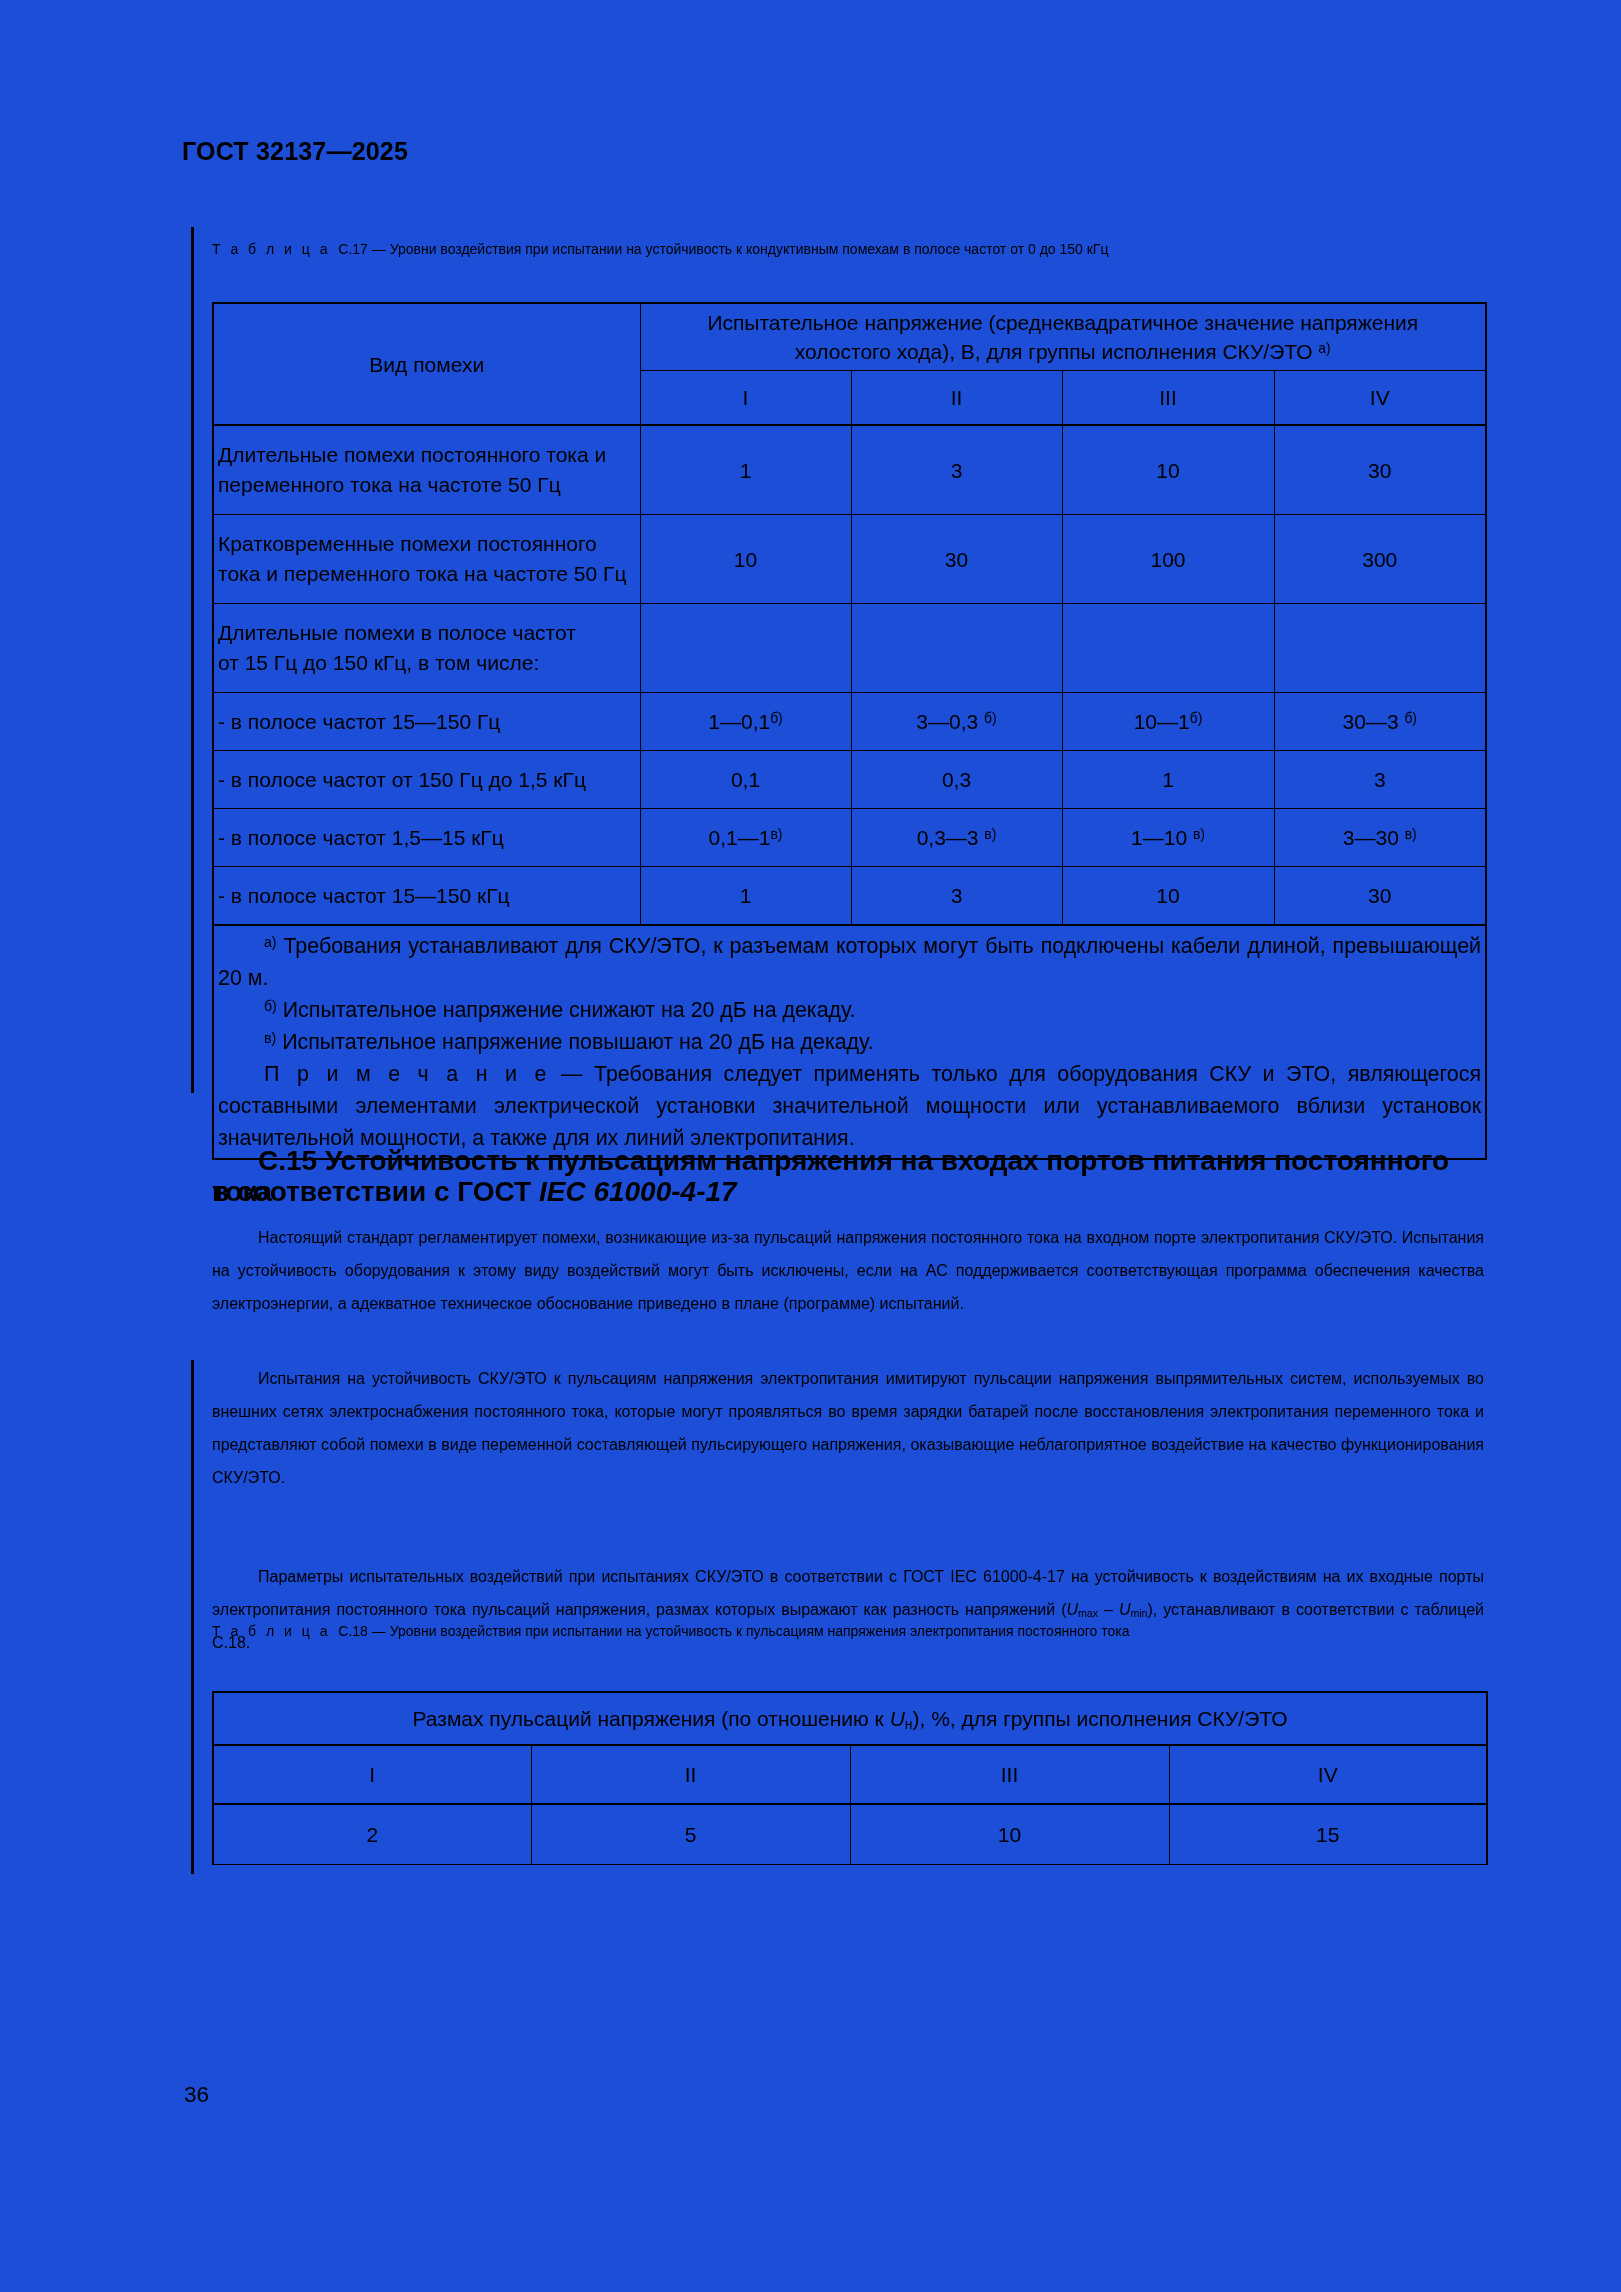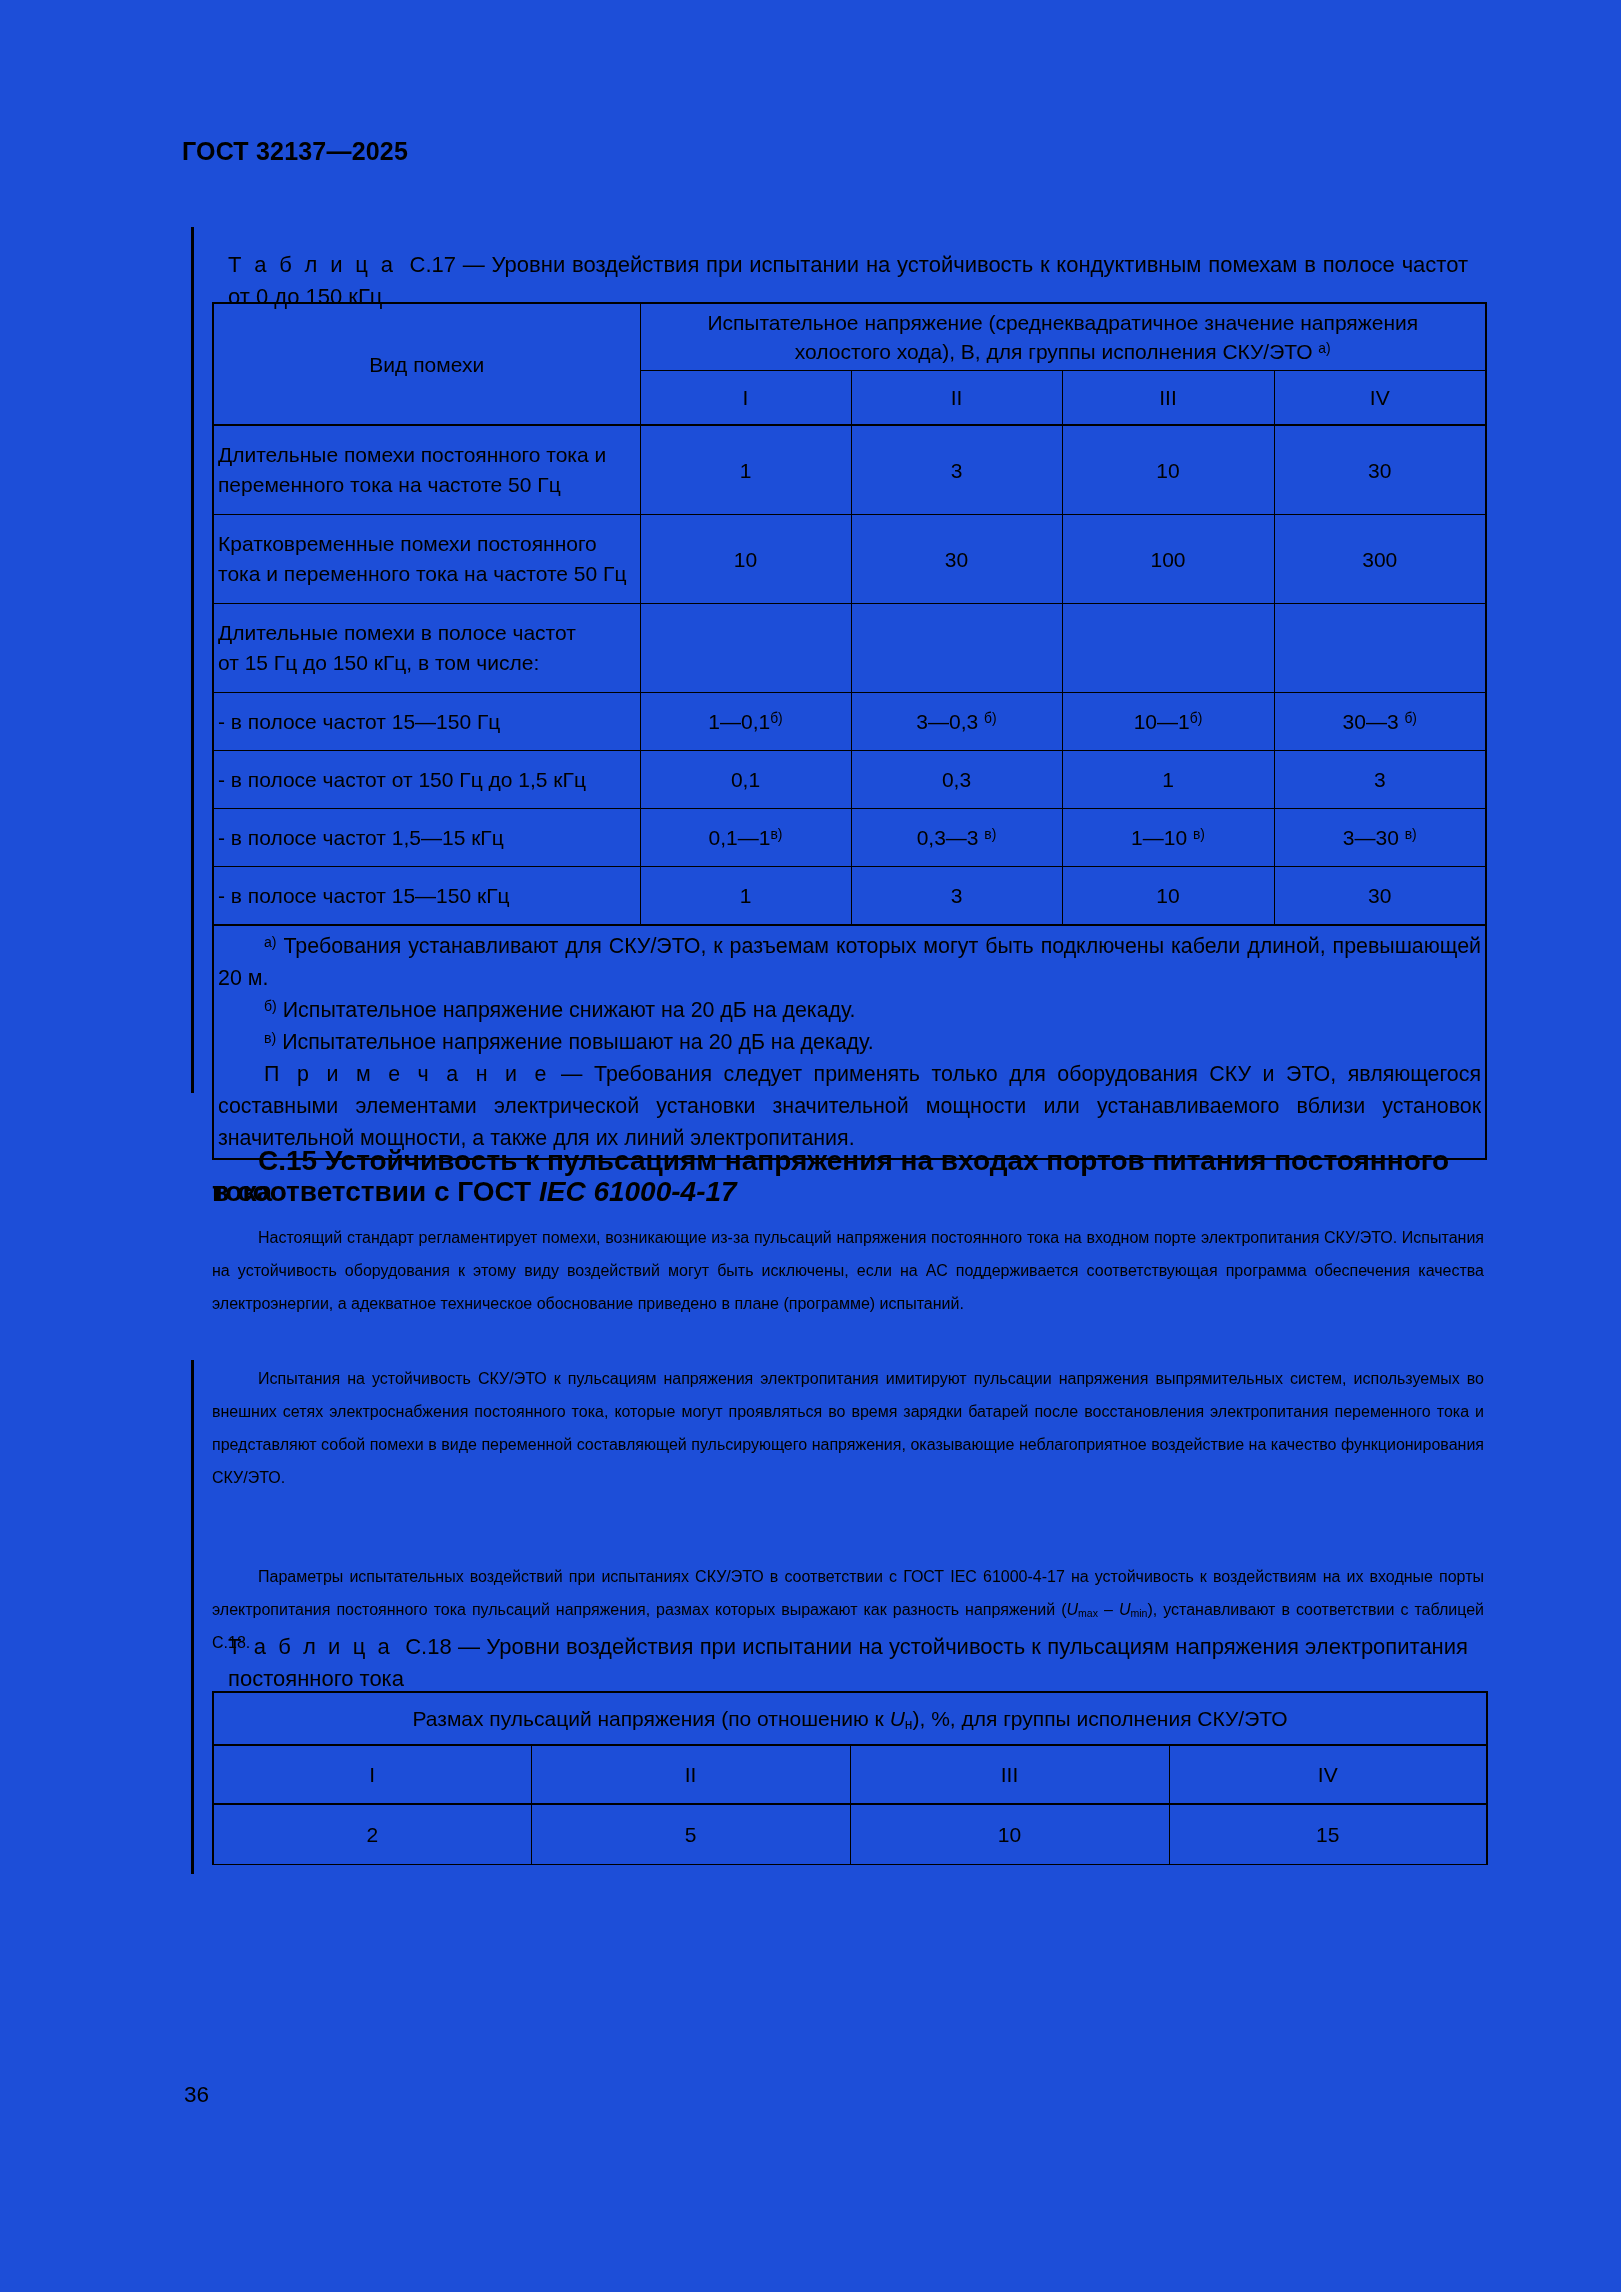--- a/index.html
+++ b/index.html
@@ -41,25 +41,25 @@
   .change-bar.bar-a { top: 227px;  height: 866px; }
   .change-bar.bar-b { top: 1360px; height: 514px; }
 
   
   .content {
     position: absolute;
     left: 212px;
     width: 1272px;
   }
   .tbl-caption {
-    font-size: 22px;
+    font-size: 14px;
     line-height: 32px;
     text-align: justify;
     text-indent: 0;
-    margin: 16px;
+    margin: 0;
   }
   .tbl-caption .spaced {
     letter-spacing: 3px;
   }
   p.body-text {
     font-size: 16px;
     line-height: 33px;
     text-align: justify;
     text-justify: inter-word;
     margin: 0;

